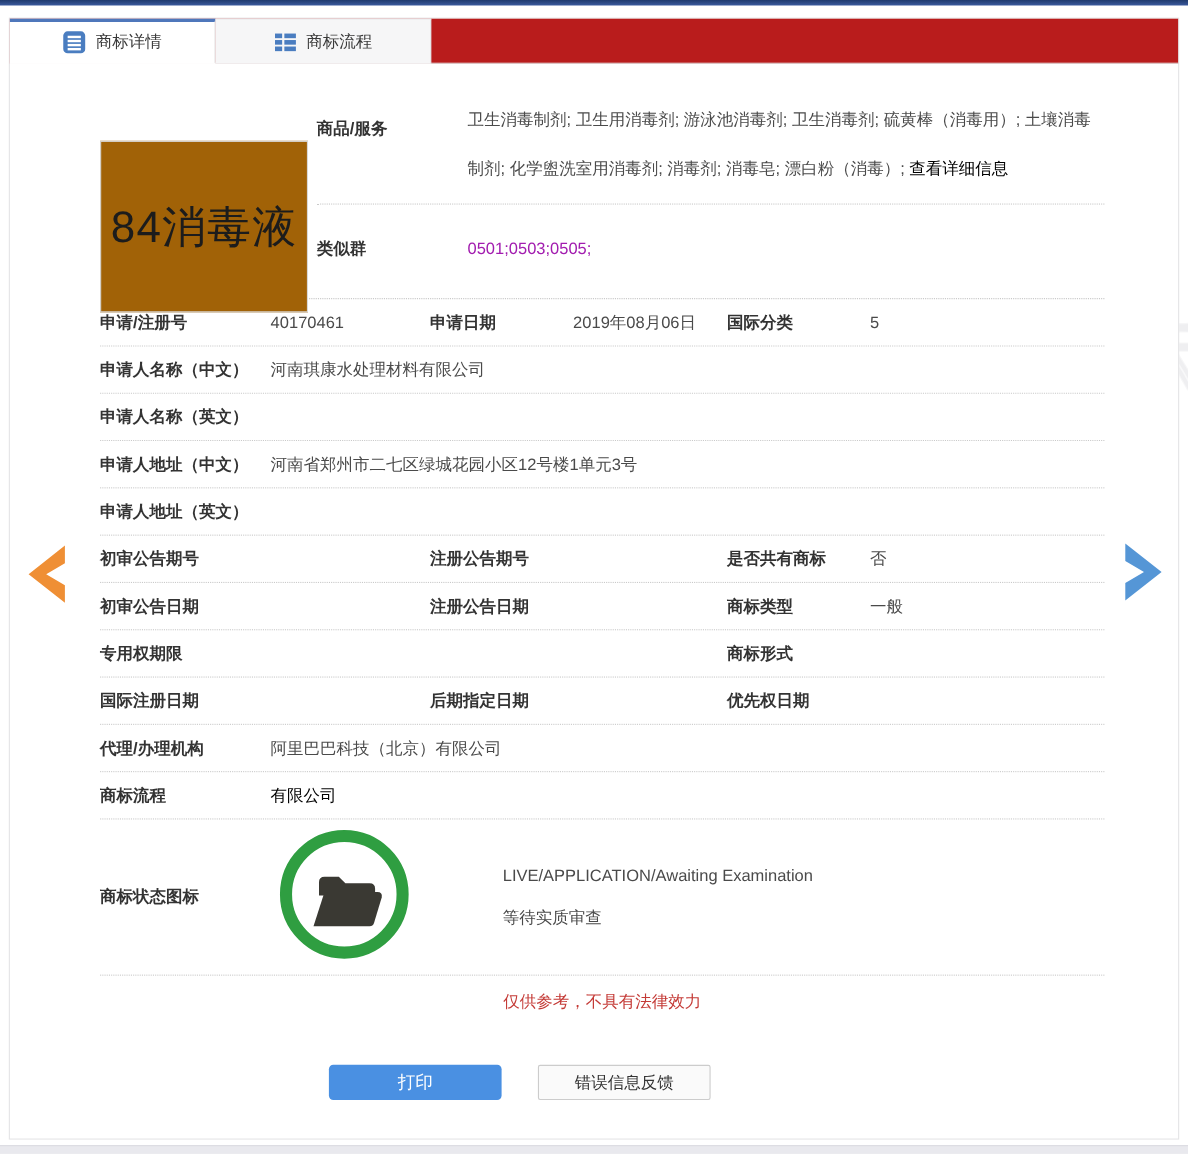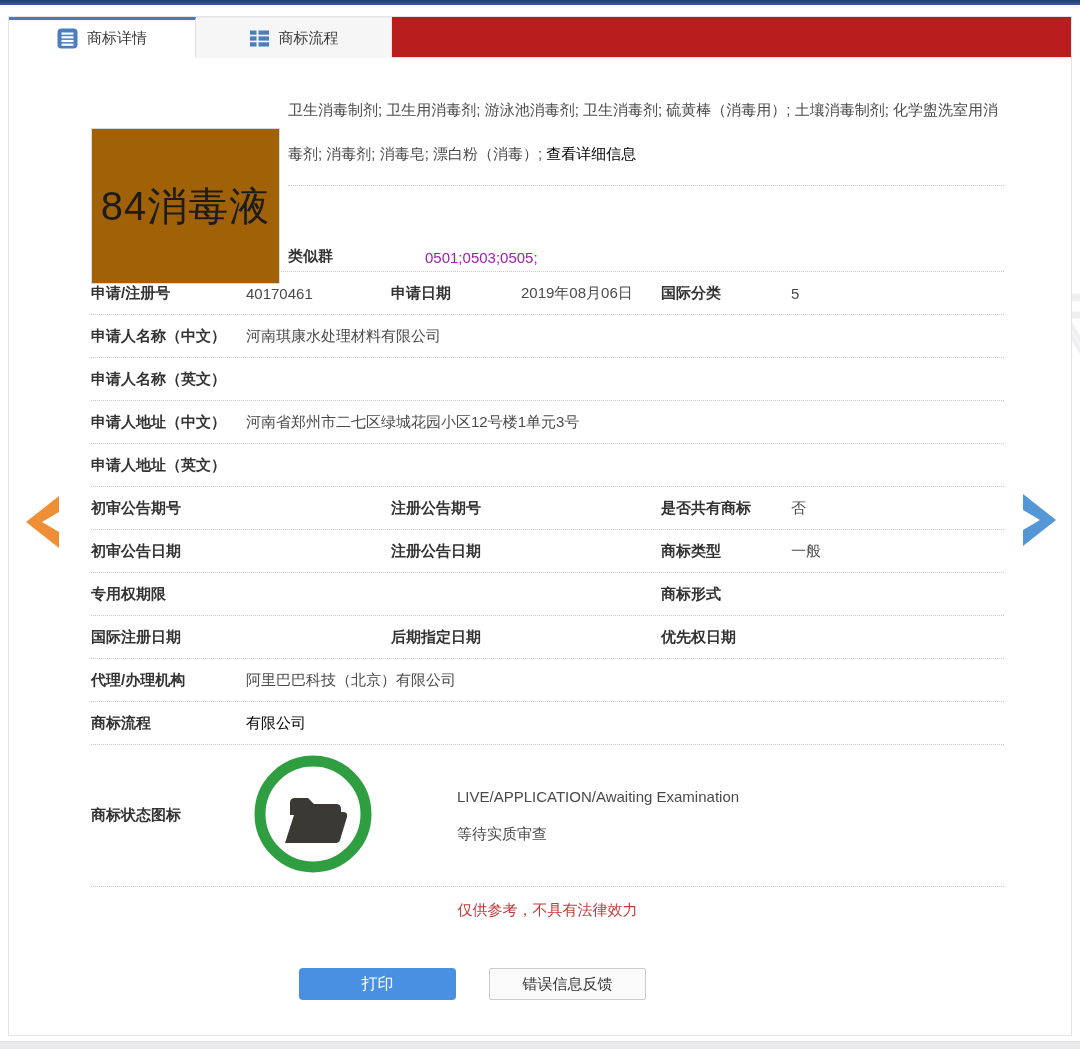--- a/index.html
+++ b/index.html
@@ -24,21 +24,21 @@
   .topsec { display:flex; height:185px; }
   .tm-box { width:189px; height:156px; border:1px solid #d9d9d9; background:#a16207;
     display:flex; align-items:center; justify-content:center; flex:none;margin-top:42px; }
   .tm-name { font-size:40px; color:#1c1c1c; letter-spacing:1px; }
   .topsec-right { flex:1; padding-left:8px; display:flex; flex-direction:column; }
   .goods-row { display:flex; padding-top:2px; }
   .goods-label { width:137px; font-weight:bold; font-size:15px; padding-top:20px; flex:none; }
   .goods-value { flex:1; font-size:15px; color:#4a4a4a; line-height:44px; }
   .sep-dot { border-bottom:1px dotted #c9c9c9; }
   .goods-sep { margin-top:9px; }
-  .sim-row { display:flex; align-items:flex-end; height:80px; }
+  .sim-row { display:flex; align-items:center; height:80px; }
   .sim-label { width:137px; font-weight:bold; font-size:15px; flex:none; }
   .sim-value { font-size:15px; color:#a21caf; }
   
   .drow { display:grid; grid-template-columns:155px 145px 130px 140px 130px 1fr;
     align-items:center; height:43px; border-bottom:1px dotted #c9c9c9; font-size:15px; }
   .drow .lab { font-weight:bold; color:#333; }
   .drow .val { color:#4a4a4a; }
   .cell-c1l{grid-column:1} .cell-c1v{grid-column:2} .cell-c2l{grid-column:3}
   .cell-c2v{grid-column:4} .cell-c3l{grid-column:5} .cell-c3v{grid-column:6}
   .cell-span{grid-column:2/7}
@@ -121,20 +121,21 @@
   </div>
 
   <div class="content">
 
     <div class="topsec">
       <div class="tm-box">
         <span class="tm-name">84消毒液</span>
       </div>
       <div class="topsec-right">
         <div class="goods-row">
+          <span class="goods-label">商品/服务</span>
           <span class="goods-value"><span>卫生消毒制剂; 卫生用消毒剂; 游泳池消毒剂; 卫生消毒剂; 硫黄棒（消毒用）; 土壤消毒制剂; 化学盥洗室用消毒剂; 消毒剂; 消毒皂; 漂白粉（消毒）; </span><a class="link">查看详细信息</a></span>
         </div>
         <div class="sep-dot goods-sep"></div>
         <div class="sim-row">
           <span class="sim-label">类似群</span>
           <span class="sim-value">0501;0503;0505;</span>
         </div>
       </div>
     </div>
     <div class="sep-dot"></div>

